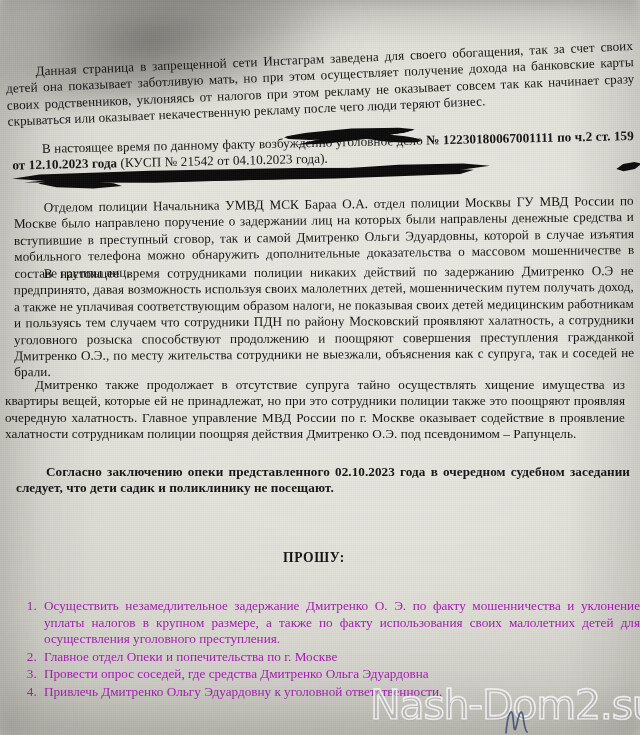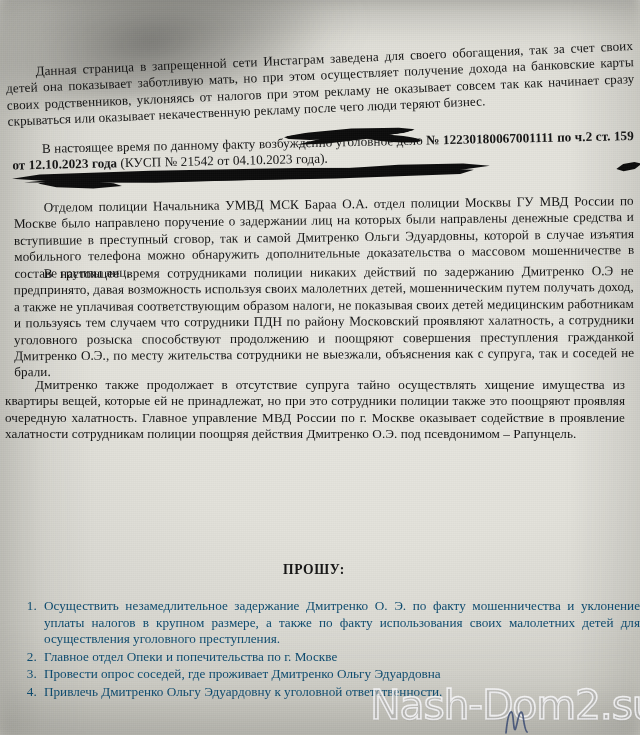--- a/index.html
+++ b/index.html
@@ -130,21 +130,21 @@
     position: absolute;
     left: 16px; top: 464px;
     width: 614px;
     font-weight: bold;
     font-size: 13.6px;
     line-height: 19.5px;
     letter-spacing: .2px;
   }
   .ask-wrap {
     position: absolute;
-    left: 0; top: 560px;
+    left: 0; top: 548px;
     width: 628px;
     text-align: center;
   }
   .ask-head {
     display: inline-block;
     font-weight: bold;
     font-size: 13.6px;
     letter-spacing: .6px;
     text-align: center;
   }
@@ -157,21 +157,21 @@
     margin: 0;
     padding: 0 0 0 34px;
     list-style: decimal;
   }
   ol.asks > li {
     margin: 0 0 1px 0;
     padding-left: 4px;
     font-size: 13.2px;
     line-height: 16.6px;
     text-align: justify;
-    color: #0c4a6e;
+    color: #a21caf;
   }
   ol.asks > li::marker { font-size: 13.2px; }
   li.tight { text-align: left; }
 
   .bold-inline { font-weight: bold; }
 
   
   .redact {
     position: absolute;
     background: #0c0c0c;
@@ -281,30 +281,33 @@
     </div>
 
     <div class="block-4">
       <p class="para indent">В настоящее время сотрудниками полиции никаких действий по задержанию Дмитренко О.Э не предпринято, давая возможность используя своих малолетних детей, мошенническим путем получать доход, а также не уплачивая соответствующим образом налоги, не показывая своих детей медицинским работникам и пользуясь тем случаем что сотрудники ПДН по району Московский проявляют халатность, а сотрудники уголовного розыска способствуют продолжению и поощряют совершения преступления гражданкой Дмитренко О.Э., по месту жительства сотрудники не выезжали, объяснения как с супруга, так и соседей не брали.</p>
     </div>
 
     <div class="block-5">
       <p class="para indent">Дмитренко также продолжает в отсутствие супруга тайно осуществлять хищение имущества из квартиры вещей, которые ей не принадлежат, но при это сотрудники полиции также это поощряют проявляя очередную халатность. Главное управление МВД России по г. Москве оказывает содействие в проявление халатности сотрудникам полиции поощряя действия Дмитренко О.Э. под псевдонимом – Рапунцель.</p>
     </div>
 
+    <div class="block-bold">
+      <p class="para indent">Согласно заключению опеки представленного 02.10.2023 года в очередном судебном заседании следует, что дети садик и поликлинику не посещают.</p>
+    </div>
 
     <div class="ask-wrap">
       <div class="ask-head">ПРОШУ:</div>
     </div>
 
     <div class="list-wrap">
       <ol class="asks">
         <li>Осуществить незамедлительное задержание Дмитренко О. Э. по факту мошенничества и уклонение уплаты налогов в крупном размере, а также по факту использования своих малолетних детей для осуществления уголовного преступления.</li>
         <li class="tight">Главное отдел Опеки и попечительства по г. Москве</li>
-        <li class="tight">Провести опрос соседей, где проживает Дмитренко Ольгу Эдуардовна</li>
+        <li class="tight">Провести опрос соседей, где средства Дмитренко Ольга Эдуардовна</li>
         <li class="tight">Привлечь Дмитренко Ольгу Эдуардовну к уголовной ответственности.</li>
       </ol>
     </div>
 
   </div>
 
   <div class="redact r1"></div>
   <div class="redact r1b"></div>
   <div class="redact r1c"></div>
   <div class="redact r2"></div>

